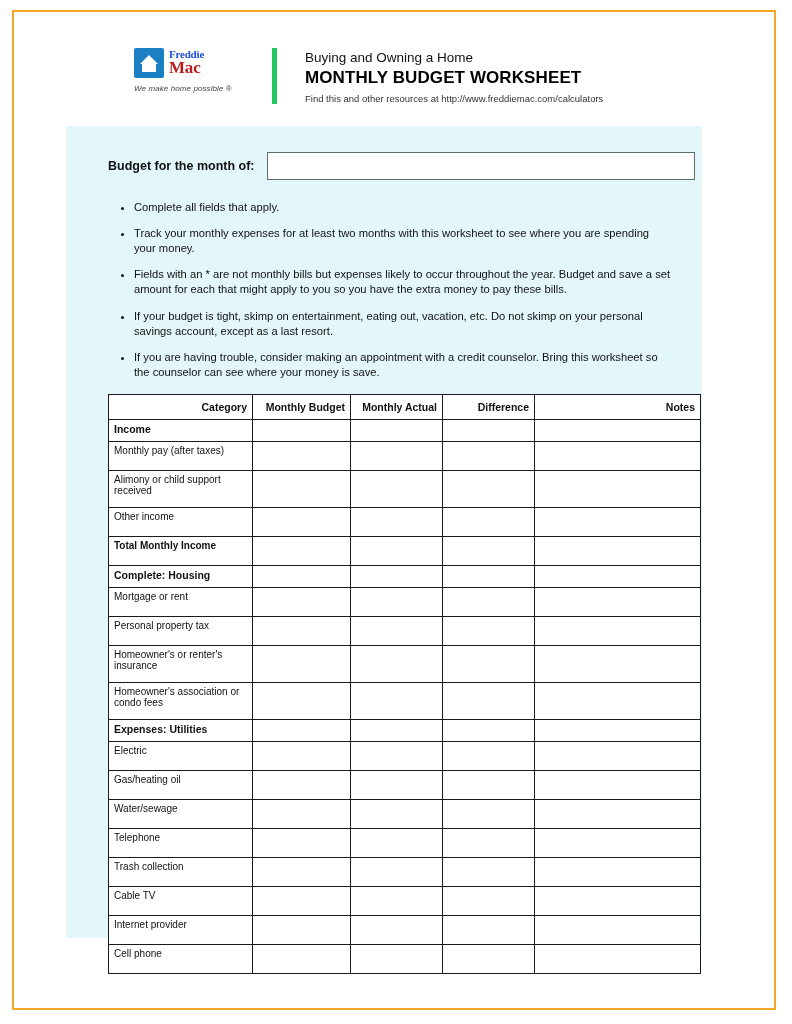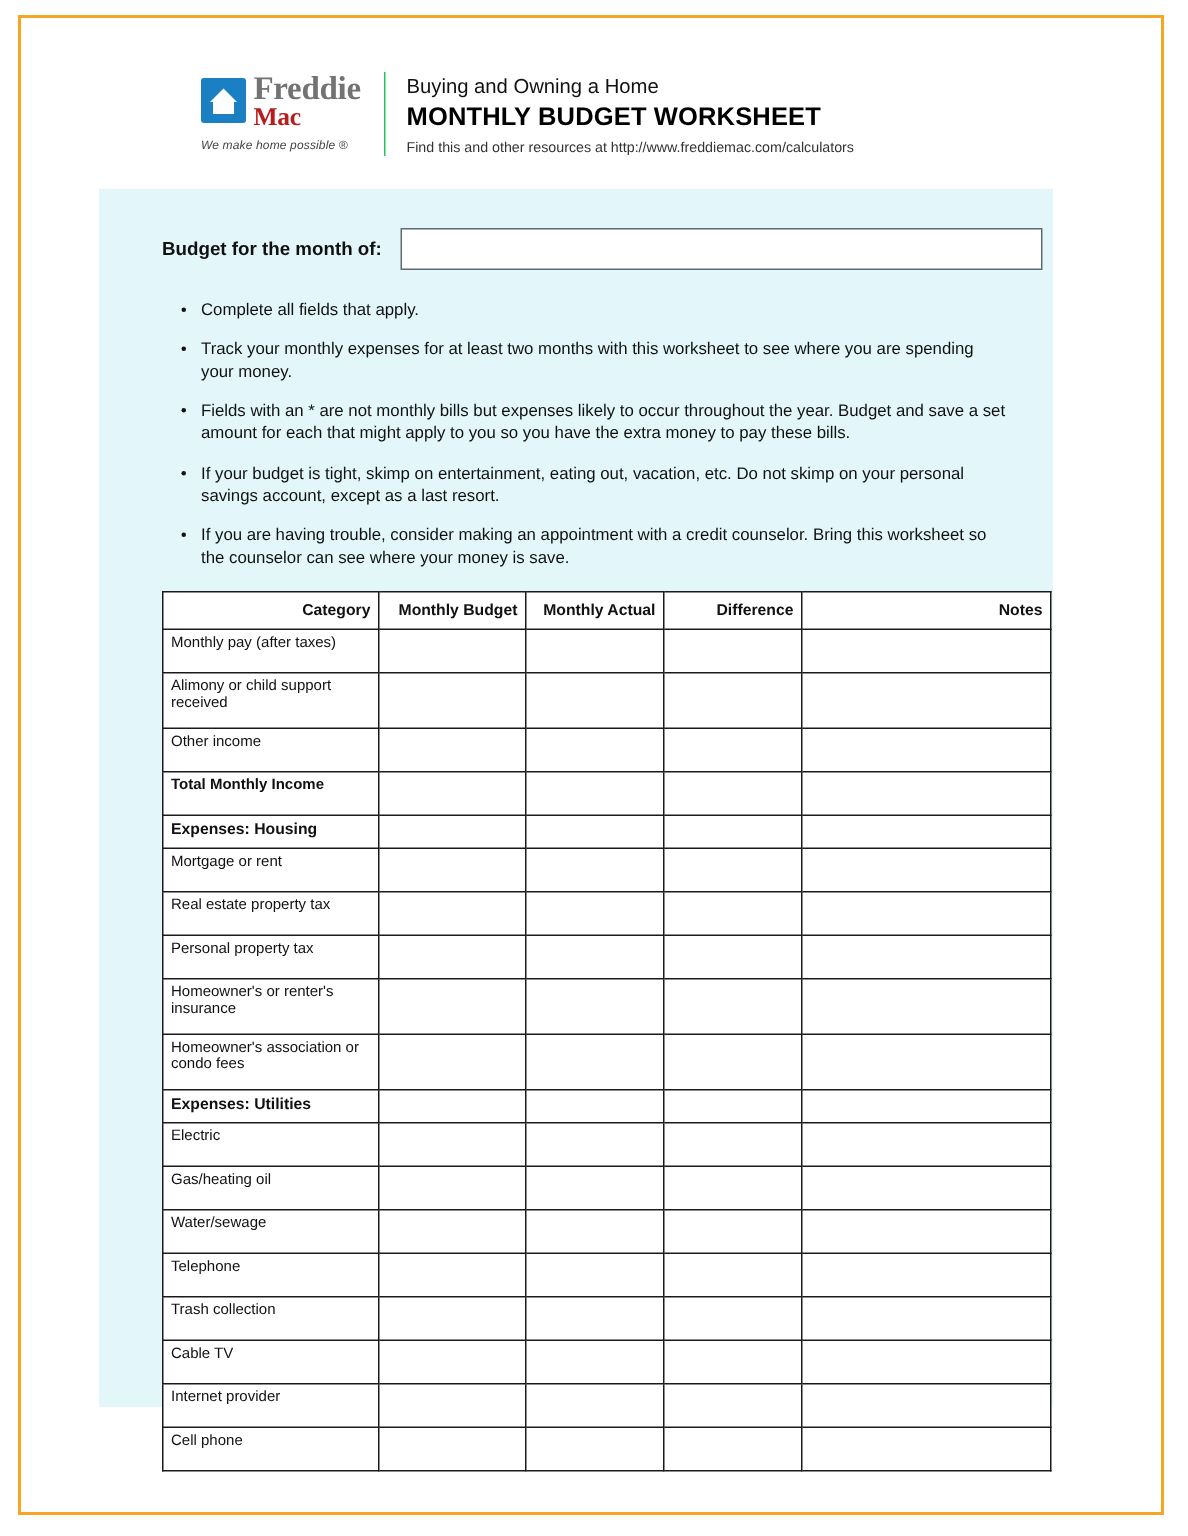--- a/index.html
+++ b/index.html
@@ -75,43 +75,43 @@
     width: 14px;
     height: 8px;
     background: #ffffff;
   }
   .logo-text {
     margin-left: 5px;
     line-height: 0.98;
   }
   .logo-text .l1 {
     font-family: "Liberation Serif", serif;
-    font-size: 22px;
-    font-weight: bold;
-    color: #737373;
+    font-size: 11px;
+    font-weight: bold;
+    color: #1d4ed8;
     letter-spacing: -0.2px;
   }
   .logo-text .l2 {
     font-family: "Liberation Serif", serif;
     font-size: 17px;
     font-weight: bold;
     color: #b91c1c;
     letter-spacing: -0.2px;
   }
   .logo-tag {
     margin-top: 6px;
     font-size: 8px;
     color: #444;
     letter-spacing: 0.1px;
     font-style: italic;
   }
   .title-block {
-    border-left: 1px solid #22c55e;
-    padding-left: 14px;
-    margin-left: 6px;
+    border-left: 5px solid #22c55e;
+    padding-left: 28px;
+    margin-left: 22px;
     padding-top: 2px;
   }
   .title-1 {
     font-size: 13.5px;
     color: #111;
     margin-bottom: 3px;
   }
   .title-2 {
     font-size: 17px;
     font-weight: bold;
@@ -264,20 +264,27 @@
           <thead>
             <tr>
               <th>Category</th>
               <th>Monthly Budget</th>
               <th>Monthly Actual</th>
               <th>Difference</th>
               <th>Notes</th>
             </tr>
           </thead>
           <tbody>
+              <tr class="section">
+                <td>Income</td>
+                <td class="blank"></td>
+                <td class="blank"></td>
+                <td class="blank"></td>
+                <td class="blank"></td>
+              </tr>
               <tr>
                 <td class="label">Monthly pay (after taxes)</td>
                 <td></td>
                 <td></td>
                 <td></td>
                 <td></td>
               </tr>
               <tr>
                 <td class="label tall">Alimony or child support received</td>
                 <td></td>
@@ -293,35 +300,28 @@
                 <td></td>
               </tr>
               <tr class="total">
                 <td class="label">Total Monthly Income</td>
                 <td></td>
                 <td></td>
                 <td></td>
                 <td></td>
               </tr>
               <tr class="section">
-                <td>Expenses:  Housing</td>
+                <td>Complete:  Housing</td>
                 <td class="blank"></td>
                 <td class="blank"></td>
                 <td class="blank"></td>
                 <td class="blank"></td>
               </tr>
               <tr>
                 <td class="label">Mortgage or rent</td>
-                <td></td>
-                <td></td>
-                <td></td>
-                <td></td>
-              </tr>
-              <tr>
-                <td class="label">Real estate property tax</td>
                 <td></td>
                 <td></td>
                 <td></td>
                 <td></td>
               </tr>
               <tr>
                 <td class="label">Personal property tax</td>
                 <td></td>
                 <td></td>
                 <td></td>

